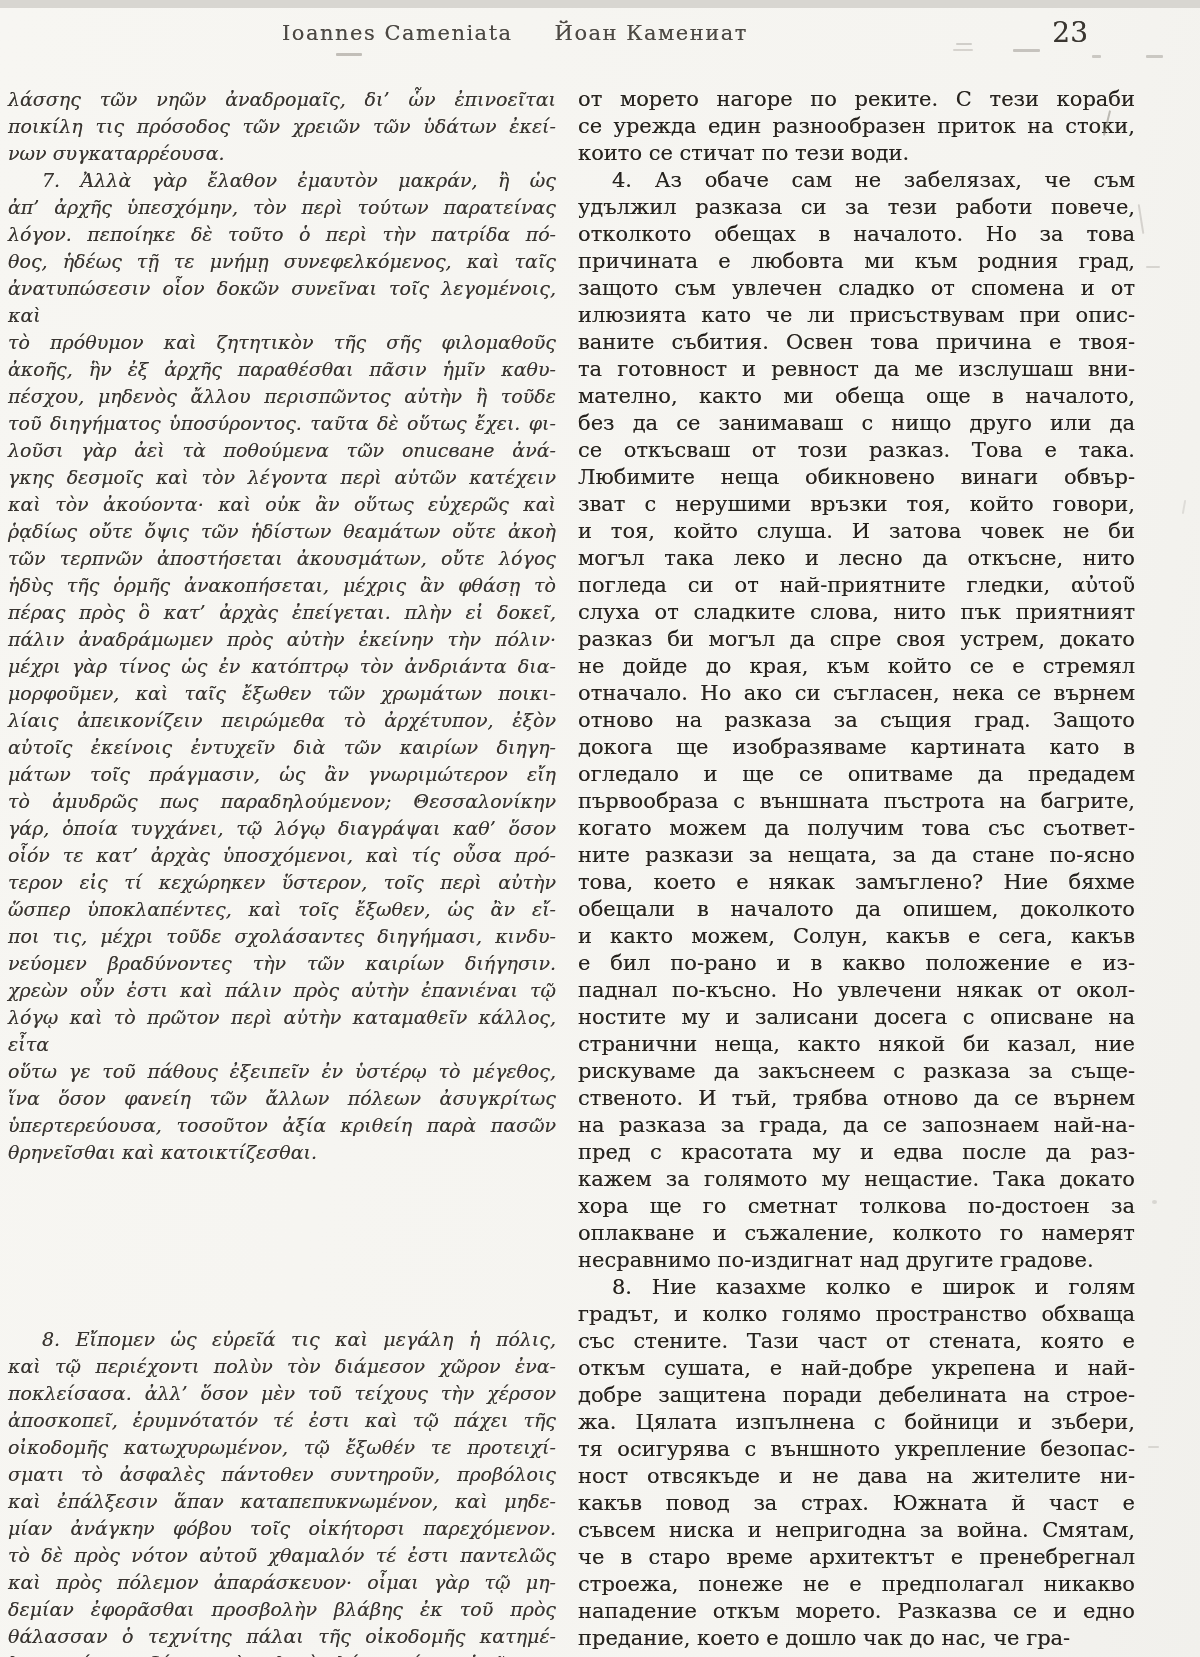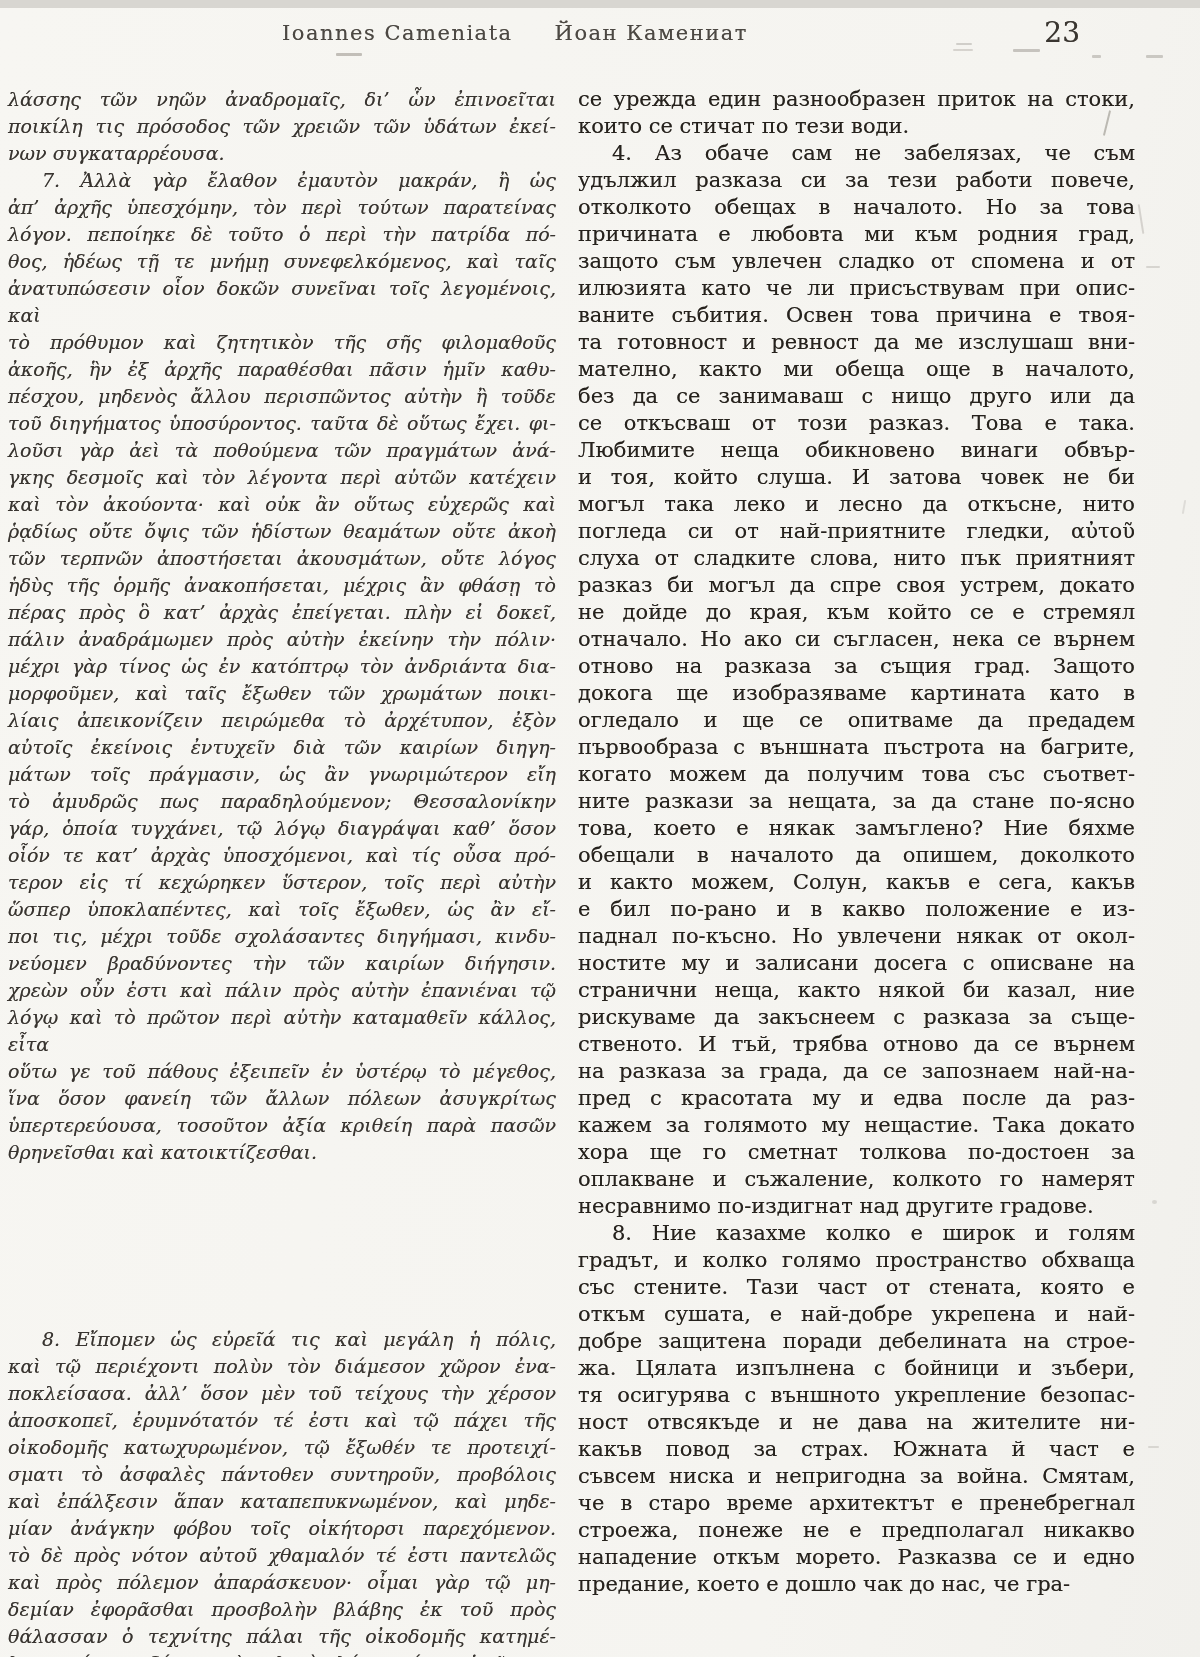--- a/index.html
+++ b/index.html
@@ -14,21 +14,21 @@
   
   .running-head{
     position:absolute;top:13px;left:0;width:1030px;
     text-align:center;
     font-size:21px;color:#4c4843;letter-spacing:1.5px;
     text-shadow:0 0 .6px rgba(70,65,58,.55);
     white-space:nowrap;
   }
   .head-gap{display:inline-block;width:42px;}
   .page-number{
-    position:absolute;top:8px;right:120px;
+    position:absolute;top:8px;right:112px;
     font-size:28px;color:#3a3631;
     text-shadow:0 0 .6px rgba(55,50,44,.6);
   }
   
   .col{position:absolute;top:78px;}
   .col-greek{
     left:8px;width:548px;
     font-style:italic;
     font-size:19px;line-height:27px;
     color:#383430;
@@ -83,21 +83,21 @@
       <div class="para indent">
         <div class="line first">7. Ἀλλὰ γὰρ ἔλαθον ἐμαυτὸν μακράν, ἢ ὡς</div>
         <div class="line">ἀπ’ ἀρχῆς ὑπεσχόμην, τὸν περὶ τούτων παρατείνας</div>
         <div class="line">λόγον. πεποίηκε δὲ τοῦτο ὁ περὶ τὴν πατρίδα πό-</div>
         <div class="line">θος, ἡδέως τῇ τε μνήμῃ συνεφελκόμενος, καὶ ταῖς</div>
         <div class="line">ἀνατυπώσεσιν οἷον δοκῶν συνεῖναι τοῖς λεγομένοις, καὶ</div>
         <div class="line">τὸ πρόθυμον καὶ ζητητικὸν τῆς σῆς φιλομαθοῦς</div>
         <div class="line">ἀκοῆς, ἣν ἐξ ἀρχῆς παραθέσθαι πᾶσιν ἡμῖν καθυ-</div>
         <div class="line">πέσχου, μηδενὸς ἄλλου περισπῶντος αὐτὴν ἢ τοῦδε</div>
         <div class="line">τοῦ διηγήματος ὑποσύροντος. ταῦτα δὲ οὕτως ἔχει. φι-</div>
-        <div class="line">λοῦσι γὰρ ἀεὶ τὰ ποθούμενα τῶν πραγμάτων ἀνά-</div>
+        <div class="line">λοῦσι γὰρ ἀεὶ τὰ ποθούμενα τῶν описване ἀνά-</div>
         <div class="line">γκης δεσμοῖς καὶ τὸν λέγοντα περὶ αὐτῶν κατέχειν</div>
         <div class="line">καὶ τὸν ἀκούοντα· καὶ οὐκ ἂν οὕτως εὐχερῶς καὶ</div>
         <div class="line">ῥᾳδίως οὔτε ὄψις τῶν ἡδίστων θεαμάτων οὔτε ἀκοὴ</div>
         <div class="line">τῶν τερπνῶν ἀποστήσεται ἀκουσμάτων, οὔτε λόγος</div>
         <div class="line">ἡδὺς τῆς ὁρμῆς ἀνακοπήσεται, μέχρις ἂν φθάσῃ τὸ</div>
         <div class="line">πέρας πρὸς ὃ κατ’ ἀρχὰς ἐπείγεται. πλὴν εἰ δοκεῖ,</div>
         <div class="line">πάλιν ἀναδράμωμεν πρὸς αὐτὴν ἐκείνην τὴν πόλιν·</div>
         <div class="line">μέχρι γὰρ τίνος ὡς ἐν κατόπτρῳ τὸν ἀνδριάντα δια-</div>
         <div class="line">μορφοῦμεν, καὶ ταῖς ἔξωθεν τῶν χρωμάτων ποικι-</div>
         <div class="line">λίαις ἀπεικονίζειν πειρώμεθα τὸ ἀρχέτυπον, ἐξὸν</div>
@@ -129,36 +129,38 @@
         <div class="line">τὸ δὲ πρὸς νότον αὐτοῦ χθαμαλόν τέ ἐστι παντελῶς</div>
         <div class="line">καὶ πρὸς πόλεμον ἀπαράσκευον· οἶμαι γὰρ τῷ μη-</div>
         <div class="line">δεμίαν ἐφορᾶσθαι προσβολὴν βλάβης ἐκ τοῦ πρὸς</div>
         <div class="line">θάλασσαν ὁ τεχνίτης πάλαι τῆς οἰκοδομῆς κατημέ-</div>
         <div class="line last">λησε. φέρεται δέ τις καὶ παλαιὸς λόγος μέχρις ἡμῶν</div>
       </div>
     </section>
 
   <section class="col col-bulgarian">
       <div class="para">
+        <div class="line first">от морето нагоре по реките. С тези кораби</div>
         <div class="line">се урежда един разнообразен приток на стоки,</div>
         <div class="line last">които се стичат по тези води.</div>
       </div>
       <div class="para indent">
         <div class="line first">4. Аз обаче сам не забелязах, че съм</div>
         <div class="line">удължил разказа си за тези работи повече,</div>
         <div class="line">отколкото обещах в началото. Но за това</div>
         <div class="line">причината е любовта ми към родния град,</div>
         <div class="line">защото съм увлечен сладко от спомена и от</div>
         <div class="line">илюзията като че ли присъствувам при опис-</div>
         <div class="line">ваните събития. Освен това причина е твоя-</div>
         <div class="line">та готовност и ревност да ме изслушаш вни-</div>
         <div class="line">мателно, както ми обеща още в началото,</div>
         <div class="line">без да се занимаваш с нищо друго или да</div>
         <div class="line">се откъсваш от този разказ. Това е така.</div>
         <div class="line">Любимите неща обикновено винаги обвър-</div>
+        <div class="line">зват с нерушими връзки тоя, който говори,</div>
         <div class="line">и тоя, който слуша. И затова човек не би</div>
         <div class="line">могъл така леко и лесно да откъсне, нито</div>
         <div class="line">погледа си от най-приятните гледки, αὐτοῦ</div>
         <div class="line">слуха от сладките слова, нито пък приятният</div>
         <div class="line">разказ би могъл да спре своя устрем, докато</div>
         <div class="line">не дойде до края, към който се е стремял</div>
         <div class="line">отначало. Но ако си съгласен, нека се върнем</div>
         <div class="line">отново на разказа за същия град. Защото</div>
         <div class="line">докога ще изобразяваме картината като в</div>
         <div class="line">огледало и ще се опитваме да предадем</div>

